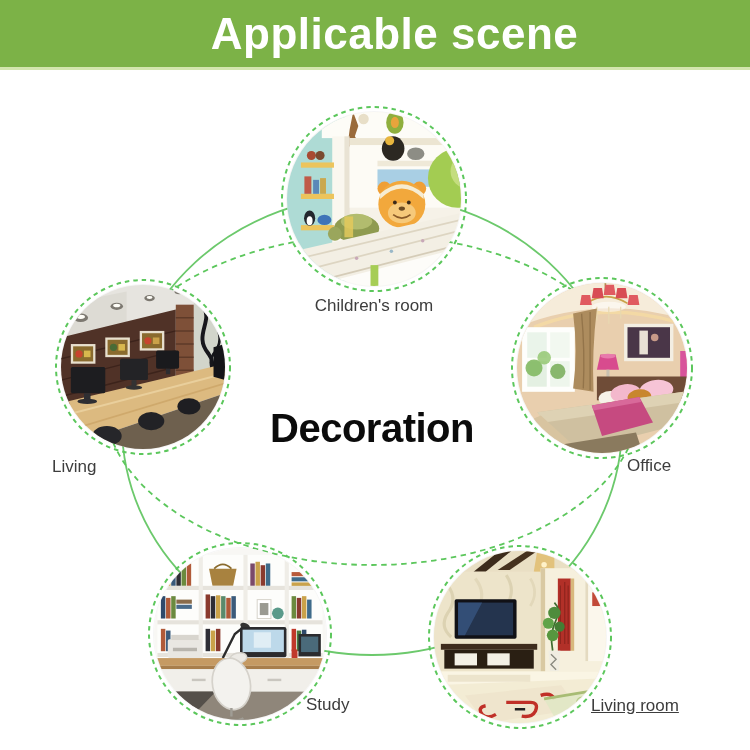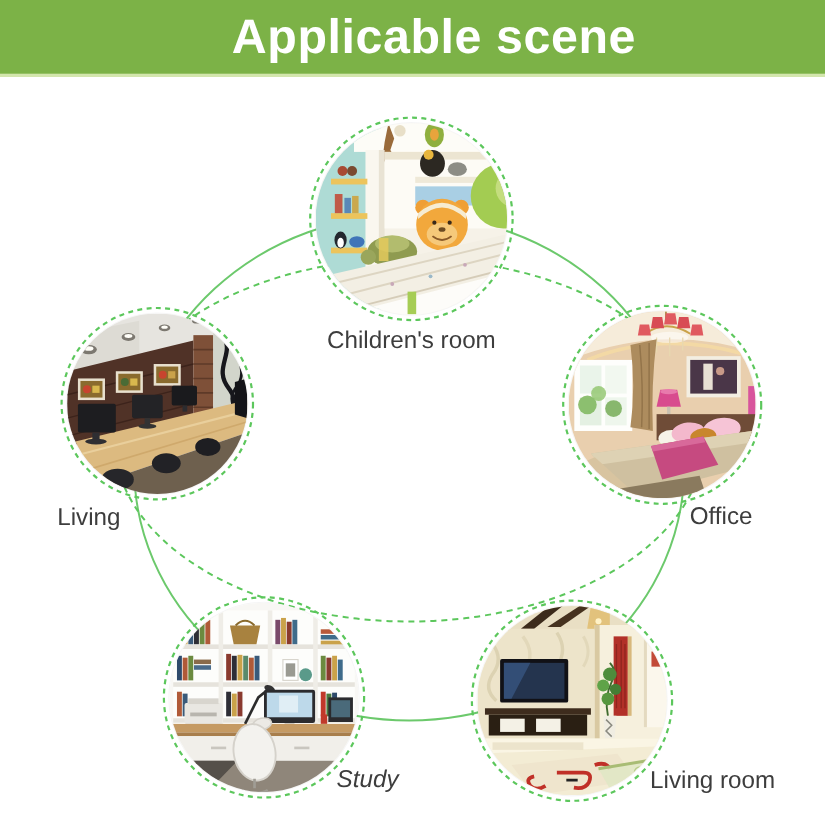--- a/index.html
+++ b/index.html
@@ -18,26 +18,26 @@
   .orbit-solid{fill:none;stroke:var(--line-green);stroke-width:1.8;}
   .orbit-dashed{fill:none;stroke:var(--dash-green);stroke-width:1.8;stroke-dasharray:5.5 4.5;}
   .ring{fill:none;stroke:var(--dash-green);stroke-width:2;stroke-dasharray:4.5 4;}
   .photo{position:absolute;border-radius:50%;overflow:hidden;z-index:2;box-shadow:0 0 0 1px rgba(0,0,0,.04);}
   .photo svg{display:block;width:100%;height:100%;}
   .photo-children{left:287px;top:112px;width:174px;height:174px;}
   .photo-office{left:61px;top:285px;width:164px;height:164px;}
   .photo-bedroom{left:517px;top:283px;width:170px;height:170px;}
   .photo-study{left:154px;top:548px;width:172px;height:172px;}
   .photo-living{left:434px;top:551px;width:172px;height:172px;}
-  .scene-label{position:absolute;z-index:3;color:var(--label-color);font-size:22px;white-space:nowrap;}
+  .scene-label{position:absolute;z-index:3;color:var(--label-color);font-size:17px;white-space:nowrap;}
   .label-children{left:374px;top:296px;transform:translateX(-50%);}
   .label-office{left:52px;top:457px;}
   .label-bedroom{left:627px;top:456px;}
-  .label-study{left:306px;top:695px;font-style:italic;}
-  .label-living{left:591px;top:696px;}
+  .label-study{left:306px;top:695px;}
+  .label-living{left:591px;top:696px;text-decoration:underline;}
   .center-title{position:absolute;left:372px;top:428px;transform:translate(-50%,-50%);z-index:3;
                 font-size:40px;font-weight:bold;color:var(--center-black);letter-spacing:-.5px;white-space:nowrap;}
 </style>
 </head>
 <body>
 
 <div id="stage">
 
   <header class="banner">
     <h1>Applicable scene</h1>
@@ -335,13 +335,14 @@
       <circle cx="86" cy="88" r="3" fill="#eef6da" stroke="#b8cc8a" stroke-width="0.8"></circle>
     </svg>
   </div>
 
   <span class="scene-label label-children">Children's room</span>
   <span class="scene-label label-office">Living</span>
   <span class="scene-label label-bedroom">Office</span>
   <span class="scene-label label-study">Study</span>
   <span class="scene-label label-living">Living room</span>
 
+  <div class="center-title">Decoration</div>
 </div>
 
 </body></html>

